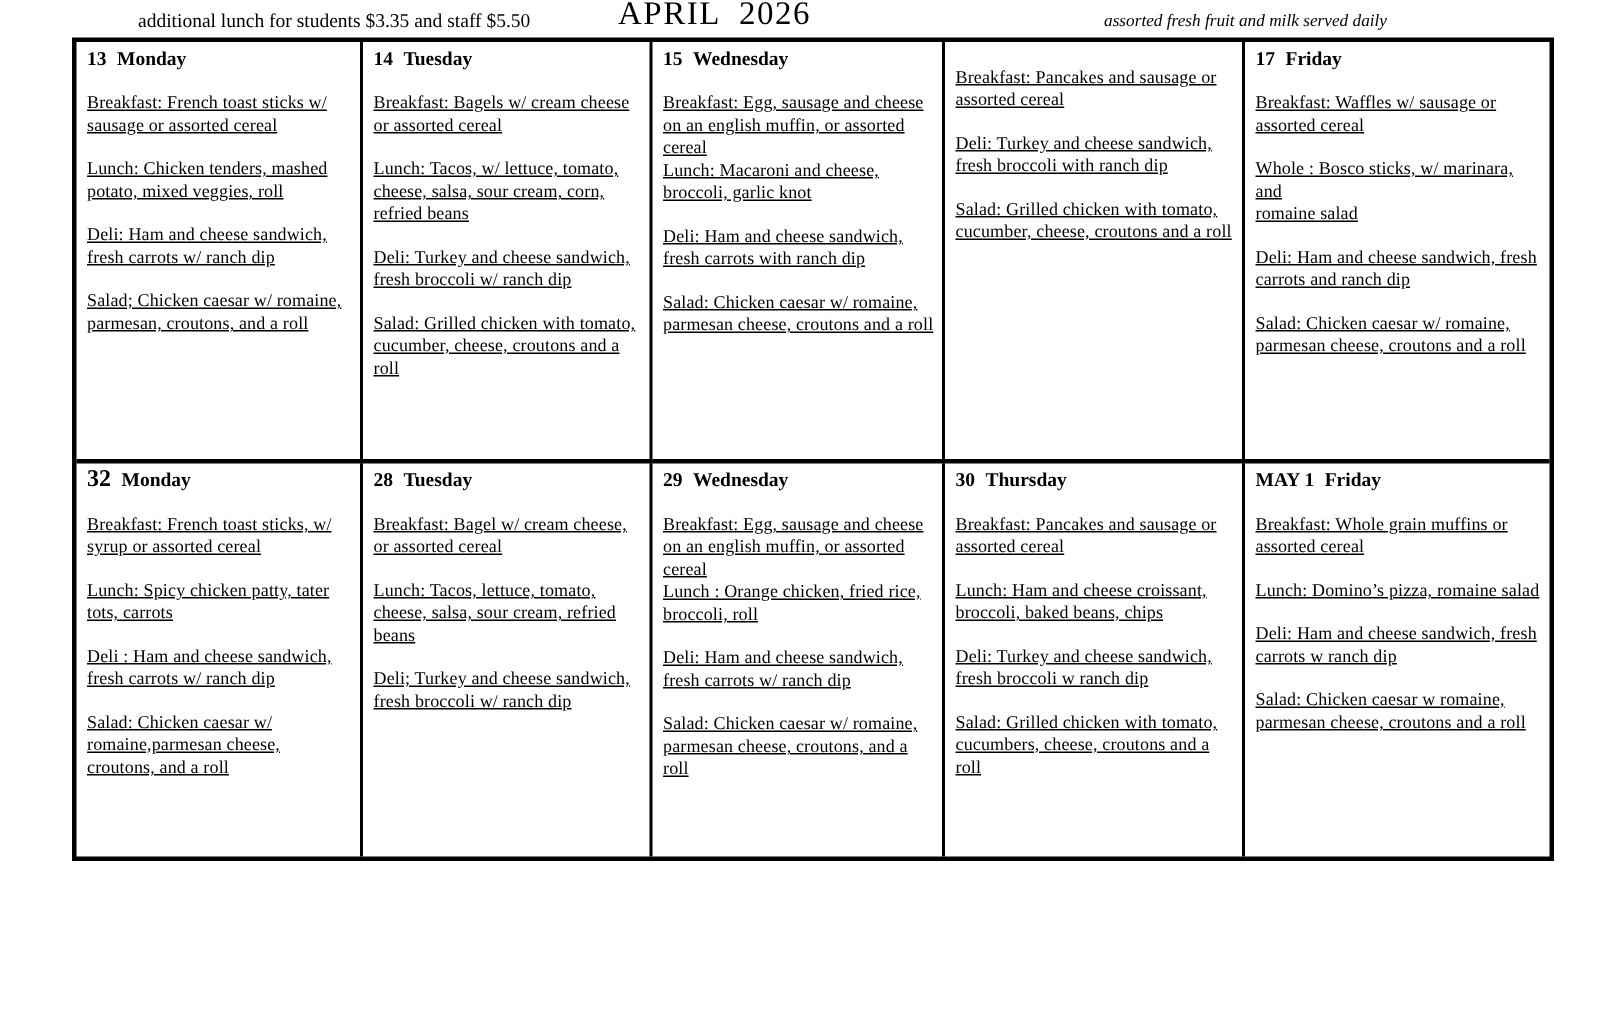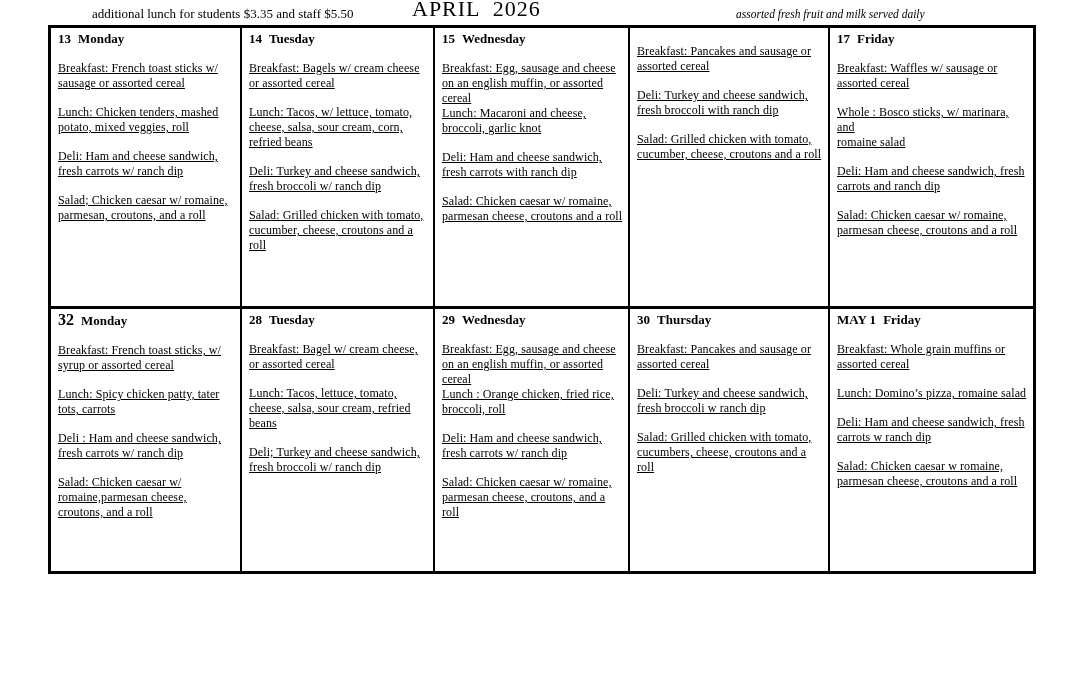--- a/index.html
+++ b/index.html
@@ -178,20 +178,22 @@
 parmesan cheese, croutons, and a
 roll</p>
   </div>
 
   <div class="cell last-row">
     <div class="day-header">
       <span class="day-num">30</span><span class="day-name">Thursday</span>
     </div>
     <p class="para">Breakfast: Pancakes and sausage or
 assorted cereal</p>
+    <p class="para">Lunch: Ham and cheese croissant,
+broccoli, baked beans, chips</p>
     <p class="para">Deli: Turkey and cheese sandwich,
 fresh broccoli w ranch dip</p>
     <p class="para">Salad: Grilled chicken with tomato,
 cucumbers, cheese, croutons and a
 roll</p>
   </div>
 
   <div class="cell last-row last-col">
     <div class="day-header">
       <span class="day-num">MAY 1</span><span class="day-name">Friday</span>

